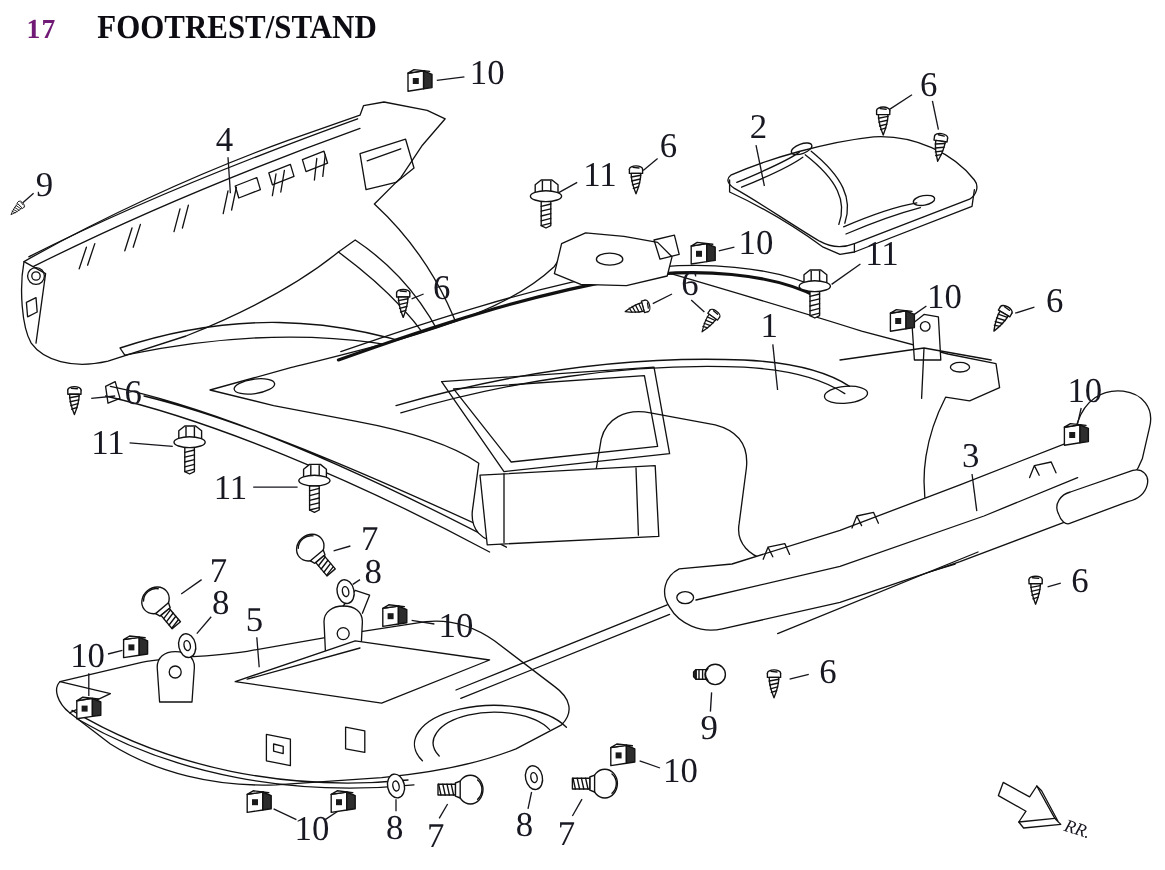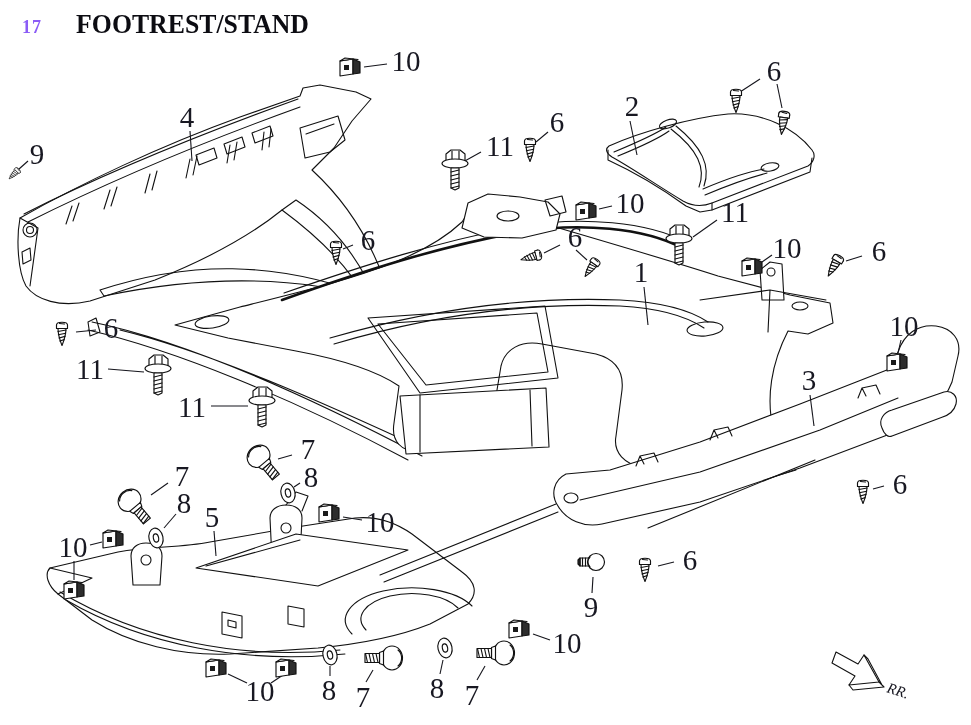--- a/index.html
+++ b/index.html
@@ -1,19 +1,19 @@
 <!DOCTYPE html>
 <html><head>
 <meta charset="utf-8">
 <style>
   html,body{margin:0;padding:0;background:#fff;}
   .sheet{position:relative;width:971px;height:725px;background:#fff;overflow:hidden;
          font-family:"Liberation Serif",serif;}
   .title-row{position:absolute;left:0;top:8px;display:flex;align-items:baseline;z-index:5;}
-  .sec{margin-left:22px;font-size:18px;font-weight:600;color:#8b5cf6;letter-spacing:1px;}
+  .sec{margin-left:22px;font-size:23px;font-weight:600;color:#701a75;letter-spacing:1px;}
   .title{margin:0 0 0 24px;font-size:28px;font-weight:bold;color:#0c0c12;
          transform:scaleX(.92);transform-origin:left baseline;letter-spacing:0px;}
   svg.diagram{position:absolute;left:0;top:0;width:971px;height:725px;}
   .art path,.art line,.art ellipse,.art circle,.art rect{
       stroke:#111;stroke-width:1.1;fill:none;stroke-linejoin:round;stroke-linecap:round;}
   .art .solid{fill:#fff;}
   .art .thick{stroke-width:2.6;}
   .leader{stroke:#15151c;stroke-width:1.1;}
   .callout-num{font-family:"Liberation Serif",serif;font-size:29px;fill:#181822;
                text-anchor:middle;dominant-baseline:central;}

